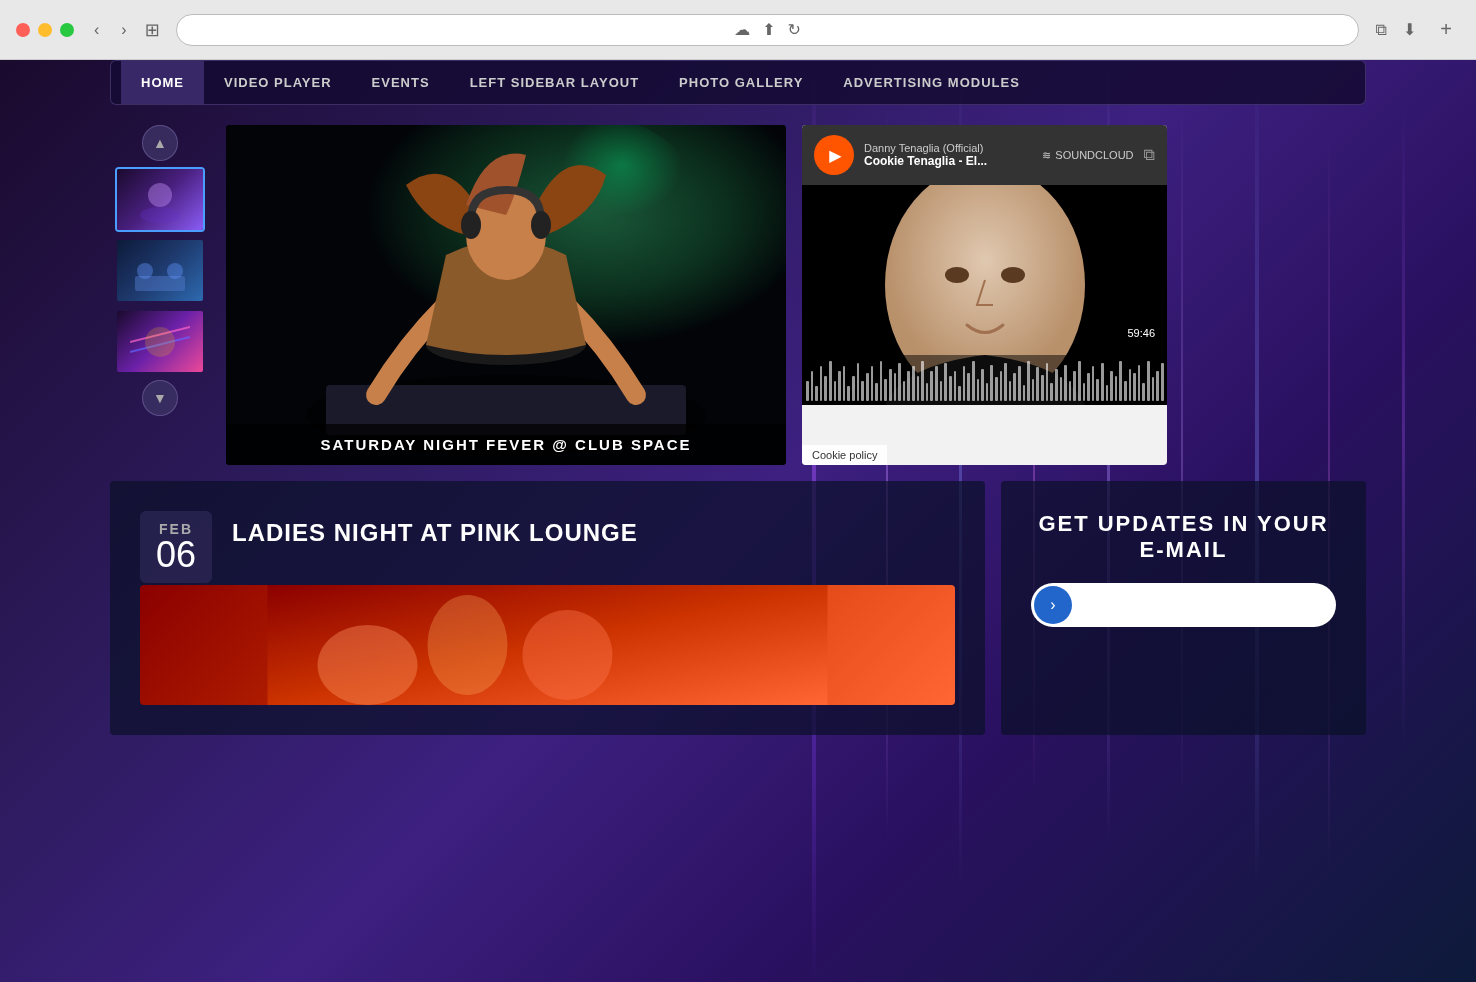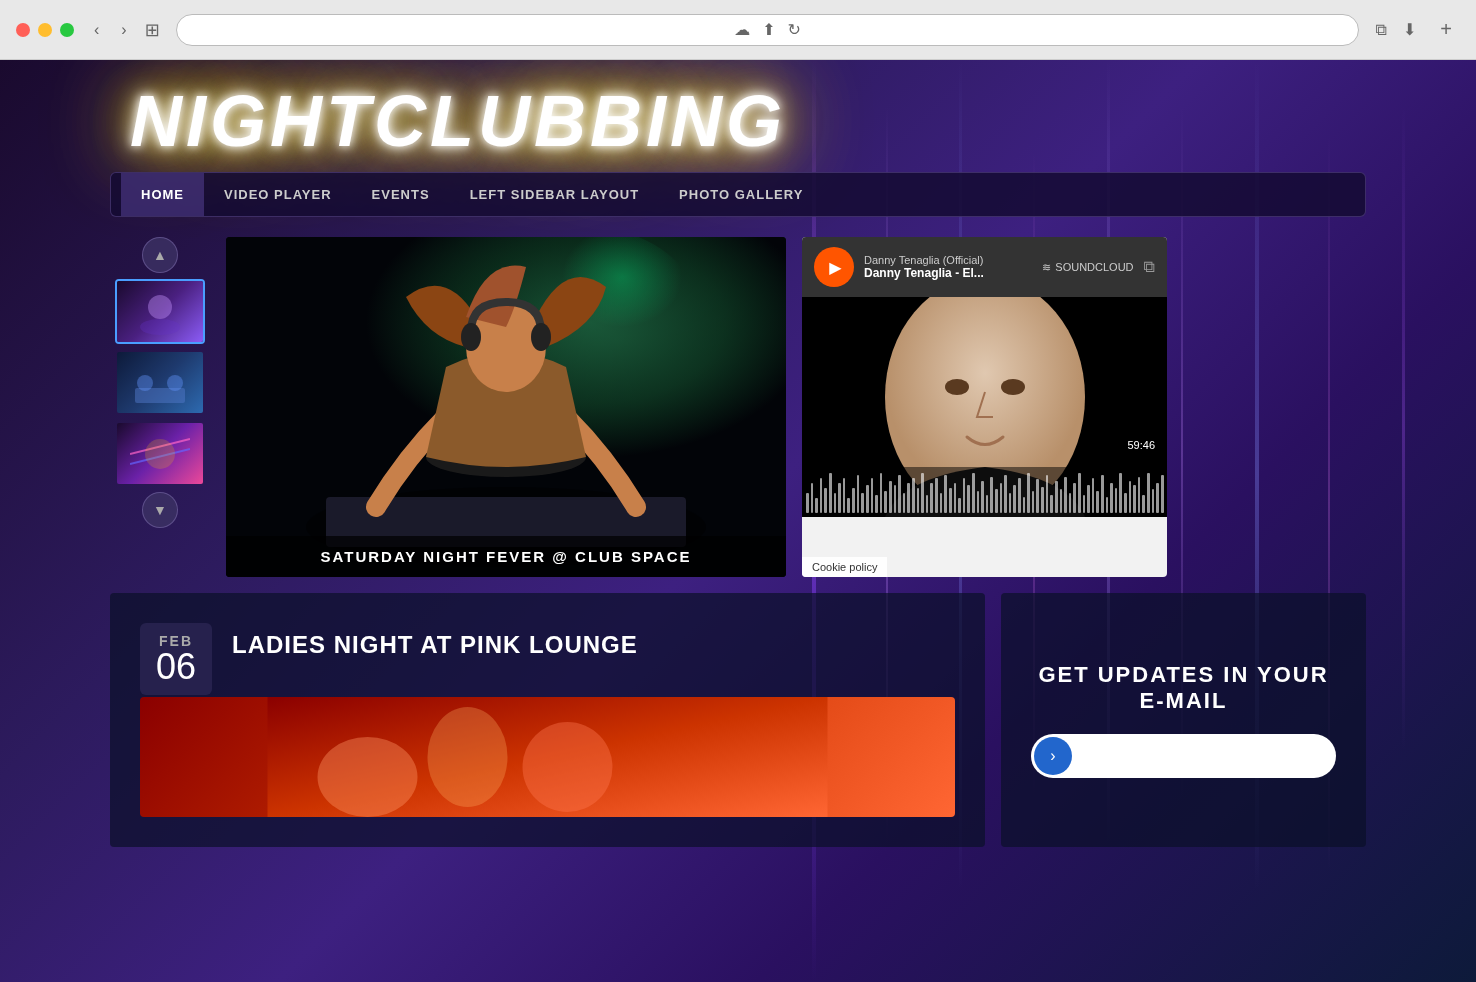--- a/index.html
+++ b/index.html
@@ -410,21 +410,20 @@
     
     .newsletter-panel {
       width: 365px;
       background: rgba(10, 15, 40, 0.7);
       border-radius: 4px;
       padding: 30px;
       flex-shrink: 0;
       display: flex;
       flex-direction: column;
       align-items: center;
-      justify-content: center;
       gap: 20px;
       min-height: 200px;
     }
     .newsletter-title {
       color: white;
       font-size: 22px;
       font-weight: bold;
       letter-spacing: 2px;
       text-transform: uppercase;
       text-align: center;
@@ -494,30 +493,28 @@
     <div class="streak" style="left:60%;height:80%;top:5%;background:linear-gradient(to bottom,transparent,#c084fc,transparent);width:2px;opacity:0.4;"></div>
     <div class="streak" style="left:65%;height:90%;background:linear-gradient(to bottom,transparent,#818cf8,transparent);width:3px;opacity:0.35;"></div>
     <div class="streak" style="left:70%;height:70%;top:10%;background:linear-gradient(to bottom,transparent,#e879f9,transparent);width:2px;opacity:0.3;"></div>
     <div class="streak" style="left:75%;height:85%;background:linear-gradient(to bottom,transparent,#a78bfa,transparent);width:3px;opacity:0.4;"></div>
     <div class="streak" style="left:80%;height:75%;top:5%;background:linear-gradient(to bottom,transparent,#c084fc,transparent);width:2px;opacity:0.3;"></div>
     <div class="streak" style="left:85%;height:90%;background:linear-gradient(to bottom,transparent,#818cf8,transparent);width:4px;opacity:0.35;"></div>
     <div class="streak" style="left:90%;height:80%;top:8%;background:linear-gradient(to bottom,transparent,#e879f9,transparent);width:2px;opacity:0.25;"></div>
     <div class="streak" style="left:95%;height:70%;top:5%;background:linear-gradient(to bottom,transparent,#a855f7,transparent);width:3px;opacity:0.3;"></div>
   </div>
 
-  <div class="site-header">
-    <div class="site-logo">NIGHTCLUBBING</div>
-  </div>
 
   <nav class="site-nav">
     <div class="nav-item active">HOME</div>
     <div class="nav-item">VIDEO PLAYER</div>
     <div class="nav-item">EVENTS</div>
     <div class="nav-item">LEFT SIDEBAR LAYOUT</div>
     <div class="nav-item">PHOTO GALLERY</div>
+    <div class="nav-item">ADVERTISING MODULES</div>
   </nav>
 
   <div class="main-content">
 
     <div class="gallery-panel">
       <div class="gallery-nav-btn">
         <span>▲</span>
       </div>
       <div class="gallery-thumb active">
         <div class="thumb-placeholder thumb-1">
@@ -596,21 +593,21 @@
       <div class="image-caption">SATURDAY NIGHT FEVER @ CLUB SPACE</div>
     </div>
 
     <div class="soundcloud-widget">
       <div class="sc-header">
         <div class="sc-play-btn">
           <span class="sc-play-icon">▶</span>
         </div>
         <div class="sc-info">
           <div class="sc-artist">Danny Tenaglia (Official)</div>
-          <div class="sc-track">Danny Tenaglia - El...</div>
+          <div class="sc-track">Cookie Tenaglia - El...</div>
         </div>
         <div class="sc-logo">
           <span>≋</span>
           <span>SOUNDCLOUD</span>
         </div>
         <span class="sc-external">⧉</span>
       </div>
       <div class="sc-image">
         
         <svg width="100%" height="100%" viewBox="0 0 365 220" xmlns="http://www.w3.org/2000/svg">

